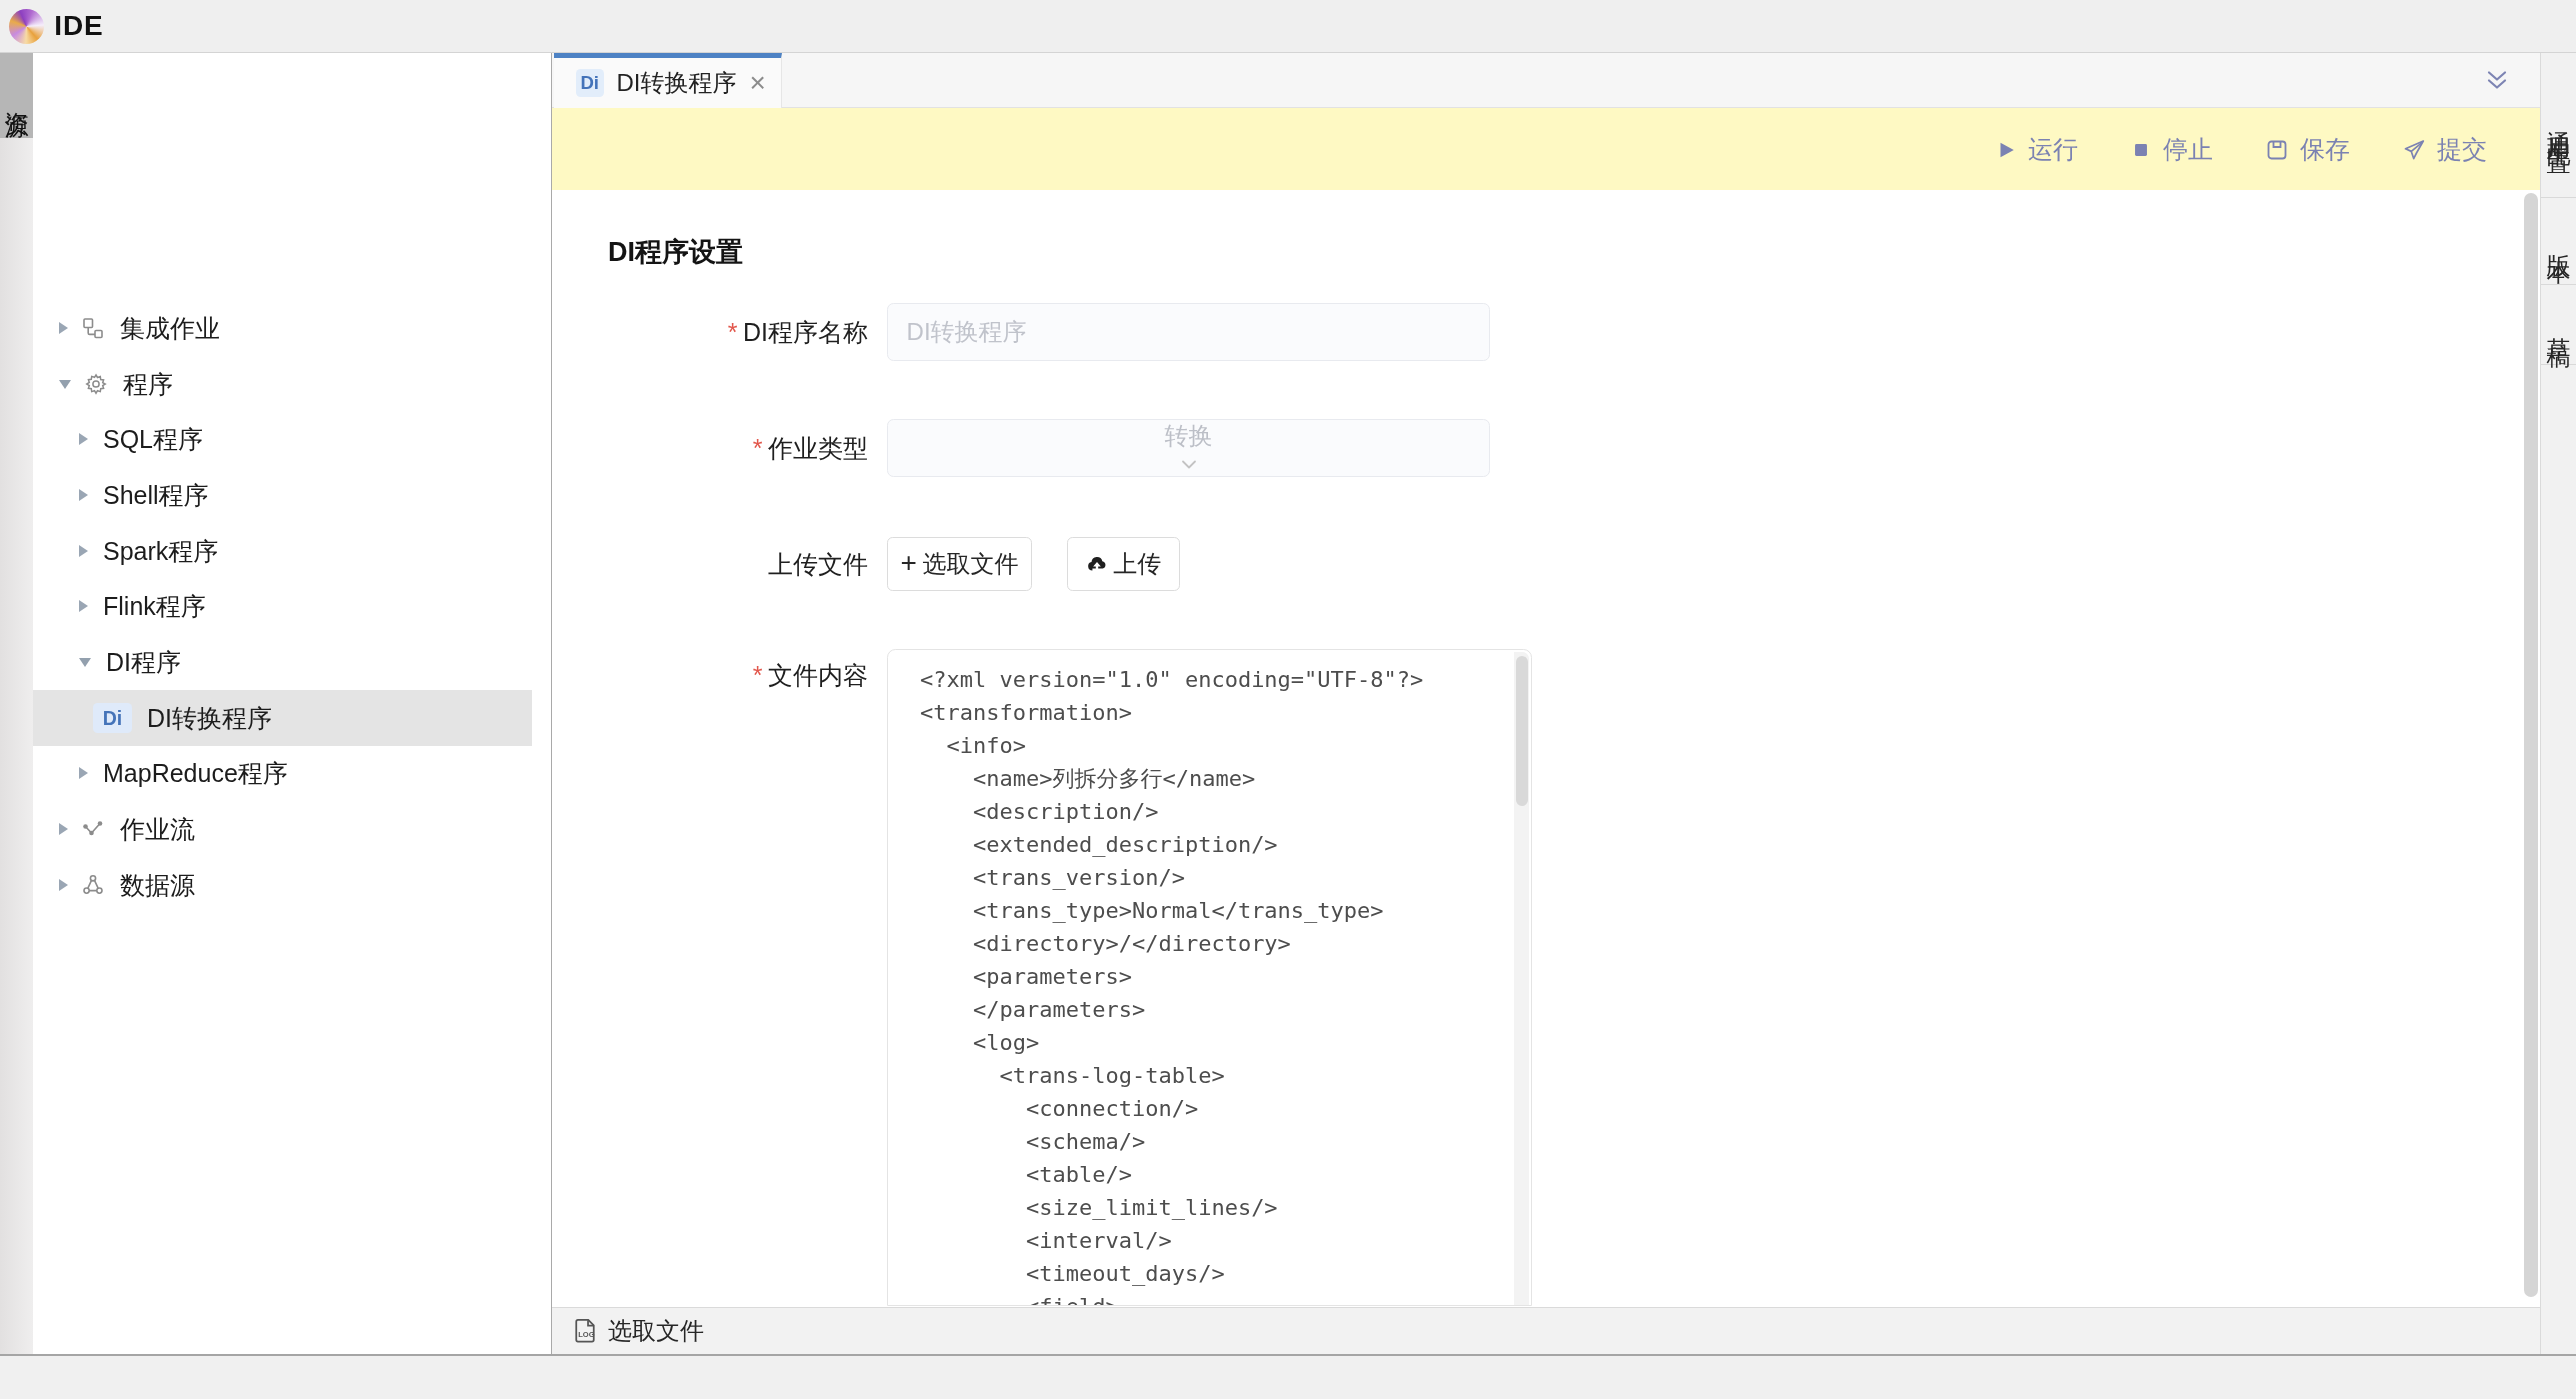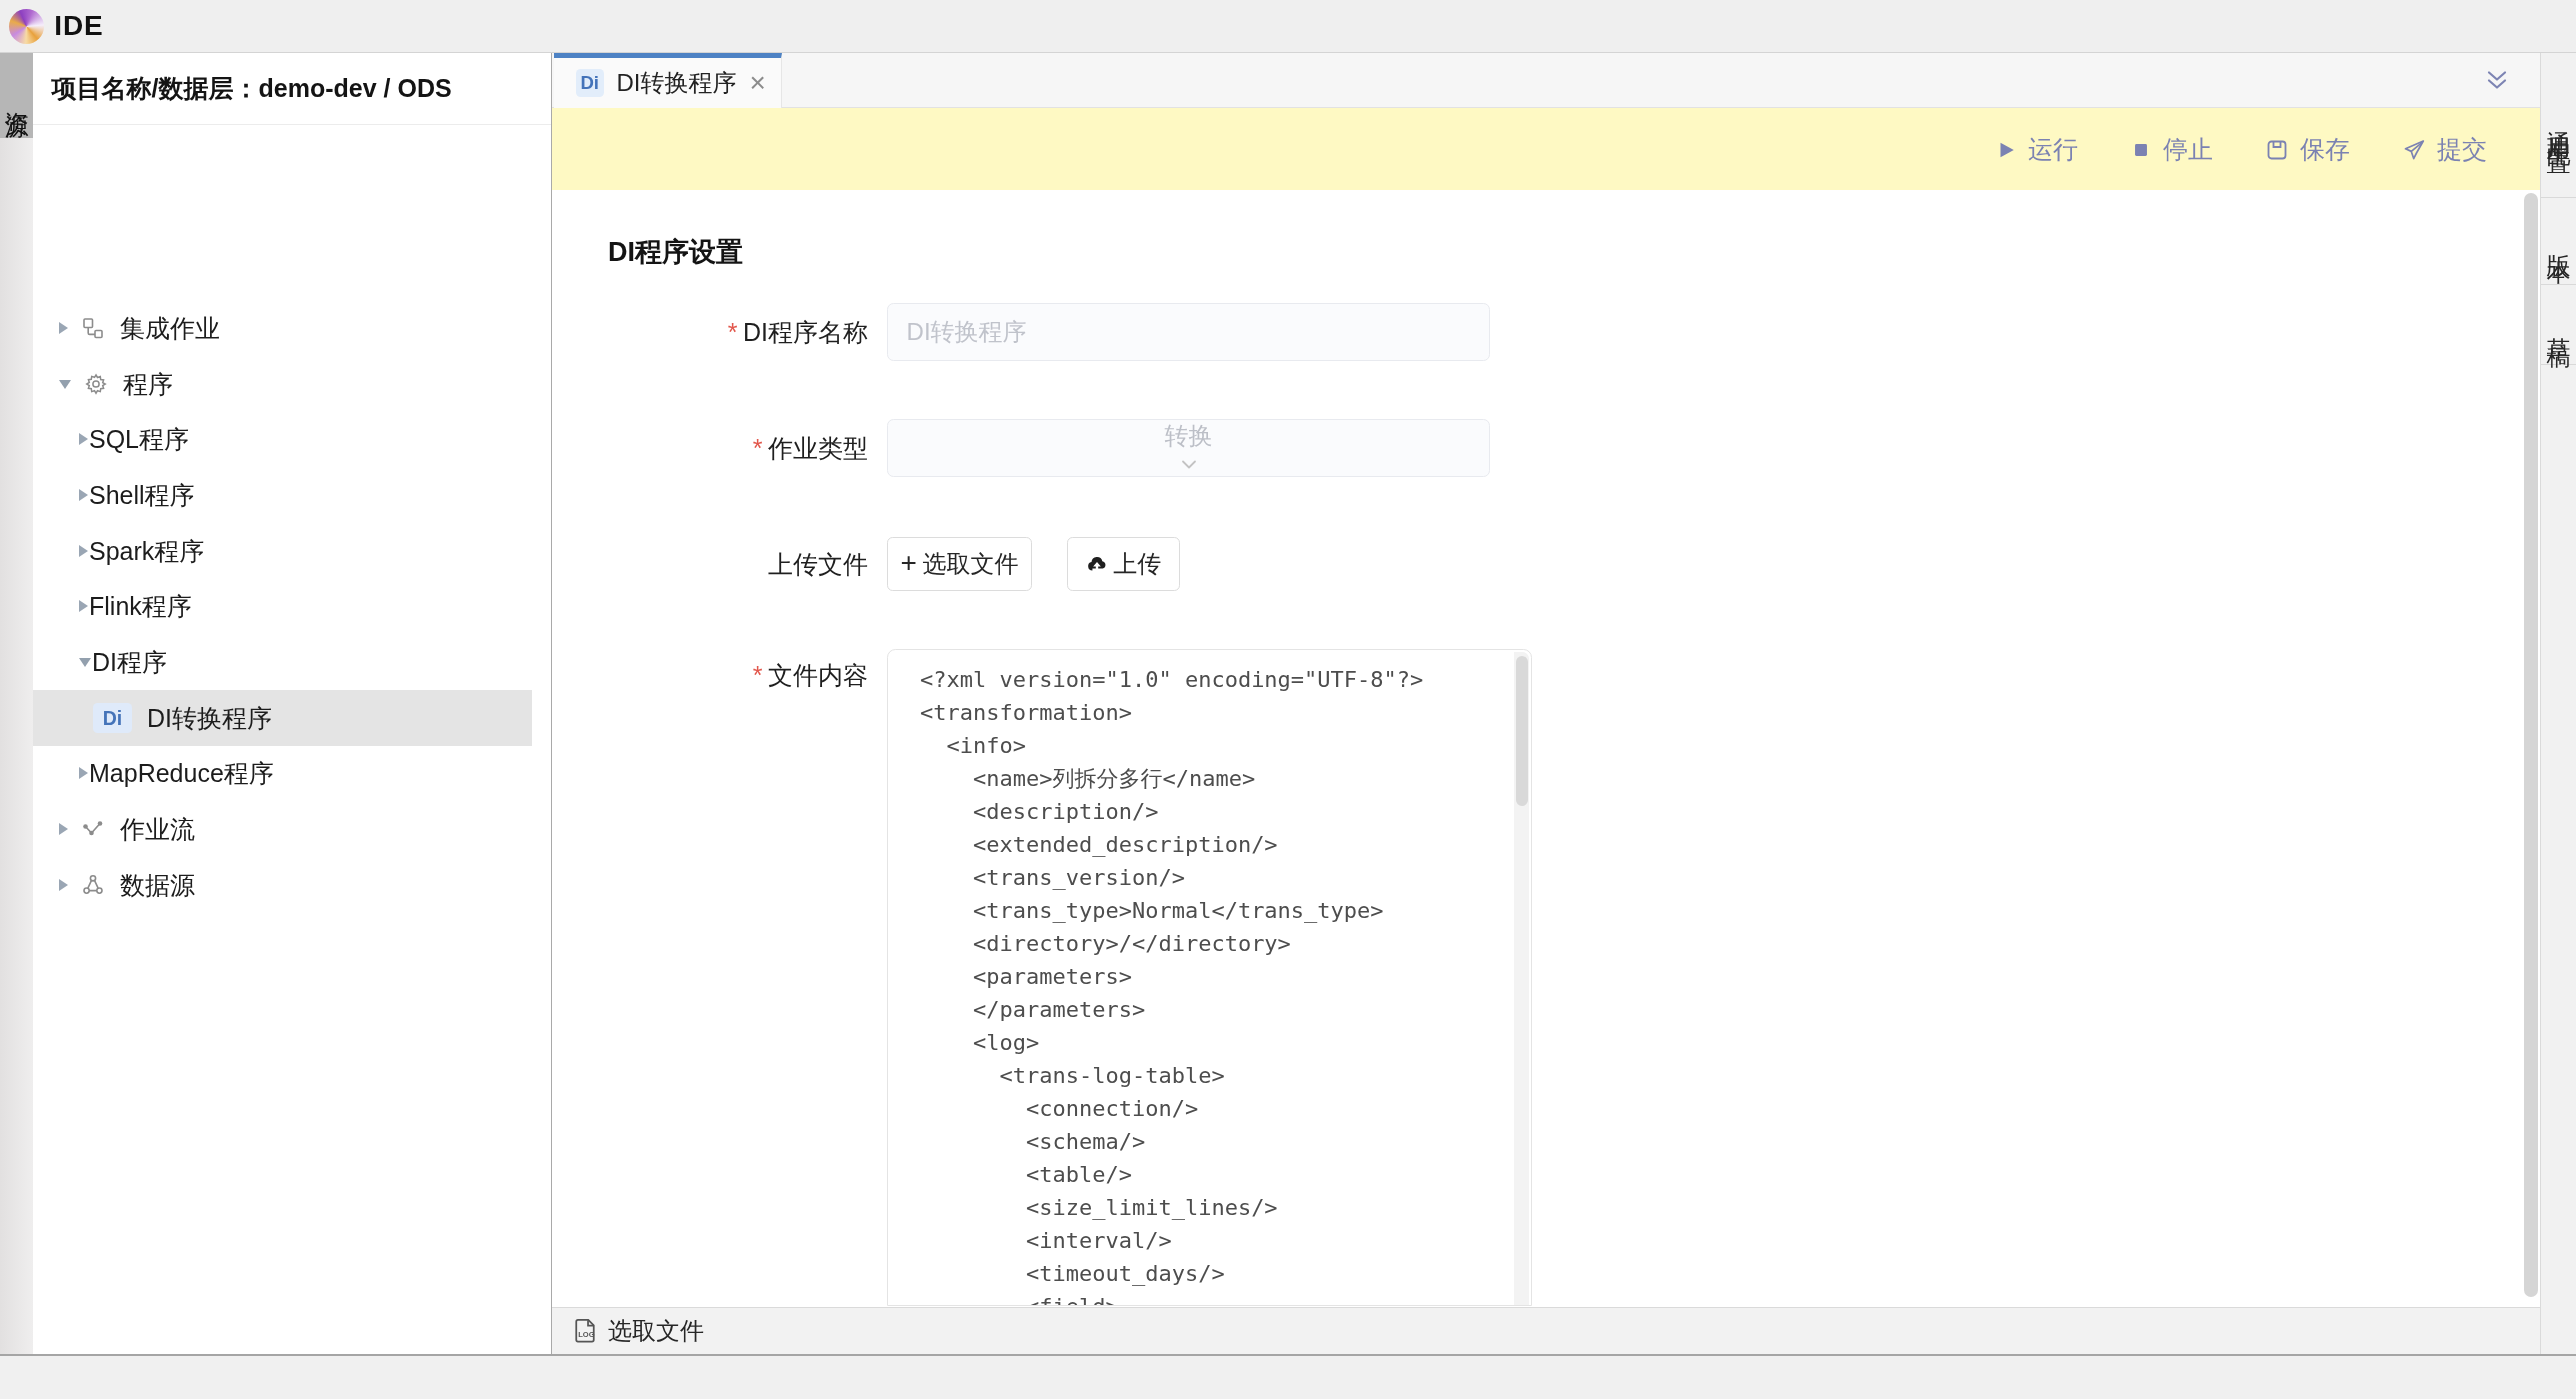--- a/index.html
+++ b/index.html
@@ -29,21 +29,21 @@
   .tree { position:absolute; left:0; top:129px; width:519px; }
   .tree-row { position:absolute; left:0; width:499px; height:56px; display:flex; align-items:center; cursor:pointer; }
   .tree-row.selected { background:#e4e4e4; }
   .tree-label { font-size:25px; color:#1c1c1c; white-space:nowrap; }
   .caret-r { width:0; height:0; border-left:9.3px solid #9aa6b4; border-top:6.5px solid transparent; border-bottom:6.5px solid transparent; }
   .caret-d { width:0; height:0; border-top:9.3px solid #93a0ae; border-left:6.5px solid transparent; border-right:6.5px solid transparent; }
   .lvl0 .caret { margin-left:26px; }
   .lvl0 .tree-icon { margin-left:13px; }
   .lvl0 .tree-label { margin-left:15px; }
   .lvl1 .caret { margin-left:46px; }
-  .lvl1 .tree-label { margin-left:1px; }
+  .lvl1 .tree-label { margin-left:15px; }
   .di-badge { margin-left:60px; width:39px; height:30px; background:#dfeafб; background:#dfeafa; border-radius:4.6px; color:#4473b9; font-size:19.5px; font-weight:bold; display:flex; align-items:center; justify-content:center; }
   .lvl2 .tree-label { margin-left:15px; }
 
   
   .main { position:absolute; left:552px; top:53px; width:1988px; height:1301px; background:#fff; }
   .tabbar { position:absolute; left:0; top:0; width:1988px; height:55px; background:#f6f6f6; border-bottom:1.9px solid #e2e2e2; }
   .tab { position:absolute; left:1.9px; top:0; width:228px; height:55px; background:#fafafa; border-top:5.6px solid #4d82c4; border-right:1.9px solid #e6e6e6; display:flex; align-items:center; padding:0 15px 0 22px; cursor:pointer; }
   .tab-badge { width:35px; height:28px; background:#e2edfa; border-radius:4.6px; color:#4473b9; font-size:18.6px; font-weight:bold; display:flex; align-items:center; justify-content:center; }
   .tab-label { font-size:24px; color:#222; margin-left:13px; white-space:nowrap; }
   .tab-close { font-size:28px; color:#8c8c8c; margin-left:13px; line-height:1; cursor:pointer; }
@@ -93,24 +93,20 @@
 <div class="topbar">
   <div class="logo"></div>
   <div class="app-title">IDE</div>
 </div>
 
 <div class="left-rail">
   <div class="rail-tab">资源</div>
 </div>
 
 <div class="sidebar">
-  <div class="sb-header">
-    <span class="h-label">项目名称/数据层：</span>
-    <span class="h-value">demo-dev / ODS</span>
-  </div>
 
   <div class="tree">
 
     <div class="tree-row lvl0" style="top:118px">
       <span class="caret caret-r"></span>
       <svg class="tree-icon" width="24" height="24" viewBox="0 0 24 24">
           <g fill="none" stroke="#8c8c8c" stroke-width="1.6">
             <rect x="3" y="3" width="8.5" height="8.5" rx="1"></rect>
             <path d="M7.2 11.5 V17 a1.4 1.4 0 0 0 1.4 1.4 H14"></path>
             <rect x="14" y="14.5" width="7" height="7" rx="1"></rect>

